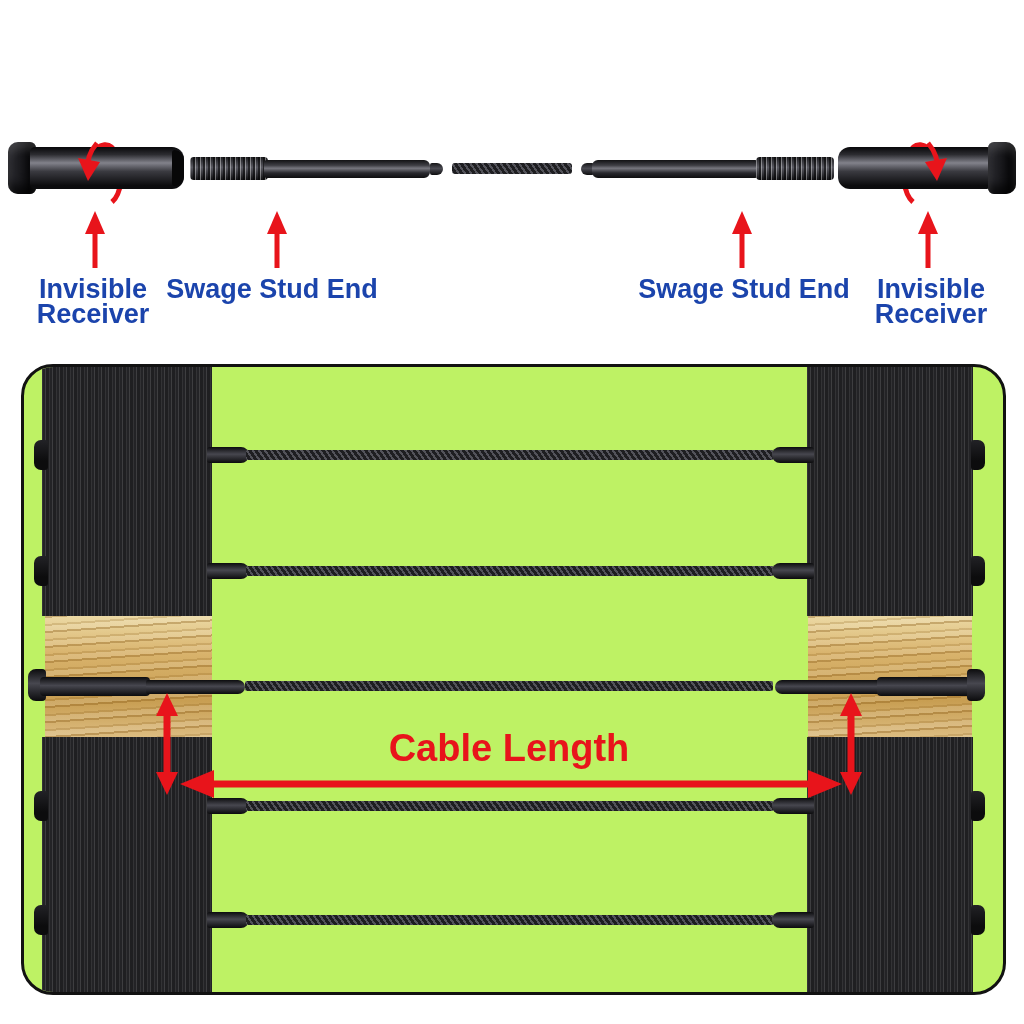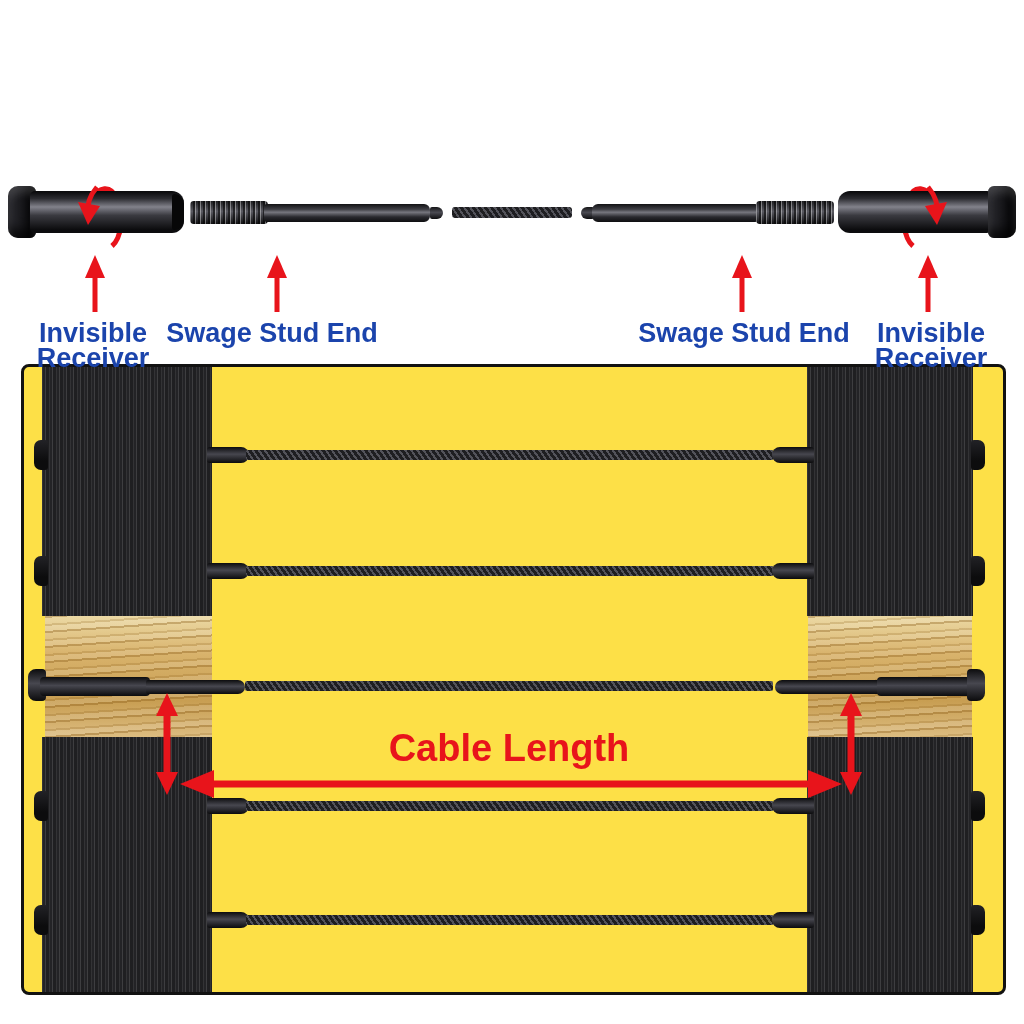--- a/index.html
+++ b/index.html
@@ -11,21 +11,21 @@
           font-family:"Liberation Sans",sans-serif;}
   .abs{position:absolute;}
 
   
   .banner{left:0;top:0;width:1024px;height:97px;background:var(--header-bg);
           display:flex;align-items:center;justify-content:center;border-bottom:2px solid #e9e9e9;}
   .banner h1{margin:0;color:var(--header-text);font-size:58px;font-weight:bold;
              letter-spacing:-2px;text-shadow:2px 3px 2px rgba(5,10,60,.35);white-space:nowrap;}
 
   
-  .hw{left:0;top:0;width:1024px;height:350px;margin-top:44px;}
+  .hw{left:0;top:0;width:1024px;height:350px;}
   .hw svg{position:absolute;left:0;top:0;}
   .hw-behind{z-index:1;} .part{z-index:2;} .hw-front{z-index:3;}
 
   .metal-v{background:linear-gradient(180deg,#0b0b0d 2%,#2c2c31 18%,#82828b 38%,#3a3a40 58%,#0c0c0e 92%);}
   .flange{width:28px;height:52px;background:linear-gradient(90deg,#303036,#0a0a0c 75%);
           box-shadow:inset 0 7px 8px rgba(255,255,255,.14),inset 0 -9px 10px rgba(0,0,0,.65);}
   .flange-l{left:8px;top:142px;border-radius:10px 6px 6px 10px;}
   .flange-r{left:988px;top:142px;border-radius:6px 10px 10px 6px;}
   .recv{height:42px;top:147px;}
   .recv-l{left:30px;width:154px;border-radius:5px 12px 12px 5px;}
@@ -47,22 +47,22 @@
   .cable-top{left:452px;top:163px;width:120px;height:11px;border-radius:3px;}
 
   .hw-label{z-index:4;color:var(--label-blue);font-weight:bold;font-size:27px;line-height:25px;
             text-align:center;}
   .lbl-recv-l{left:23px;top:277px;width:140px;}
   .lbl-stud-l{left:152px;top:277px;width:240px;}
   .lbl-stud-r{left:624px;top:277px;width:240px;}
   .lbl-recv-r{left:861px;top:277px;width:140px;}
 
   
-  .dbox{left:21px;top:364px;width:979px;height:625px;border:3px solid #121212;border-radius:8px;
-        background:#fde047;overflow:hidden;}
+  .dbox{left:21px;top:364px;width:979px;height:625px;border:3px solid #121212;border-radius:32px;
+        background:#bef264;overflow:hidden;}
   .dbox .abs{position:absolute;}
   .post{background:
      repeating-linear-gradient(90deg,rgba(255,255,255,.07) 0 1px,rgba(255,255,255,0) 1px 3px,rgba(255,255,255,.12) 3px 4px,rgba(0,0,0,.12) 4px 7px),
      var(--post-charcoal); z-index:1;}
   .wood{background:
      repeating-linear-gradient(176deg,rgba(125,78,12,.32) 0 2px,rgba(0,0,0,0) 2px 8px,rgba(120,75,10,.18) 8px 10px,rgba(255,255,255,.12) 10px 15px),
      linear-gradient(180deg,#ecd9a4,var(--wood-tan) 32%,#c89e52 70%,#dcbc80); z-index:1;}
   .fit{z-index:2;background:linear-gradient(180deg,#0c0c0e,#47474f 45%,#0b0b0d);}
   .knob{z-index:2;width:14px;height:30px;background:linear-gradient(180deg,#222226,#0c0c0d 70%);}
   .knob-l{border-radius:7px 3px 3px 7px;left:10px;}

